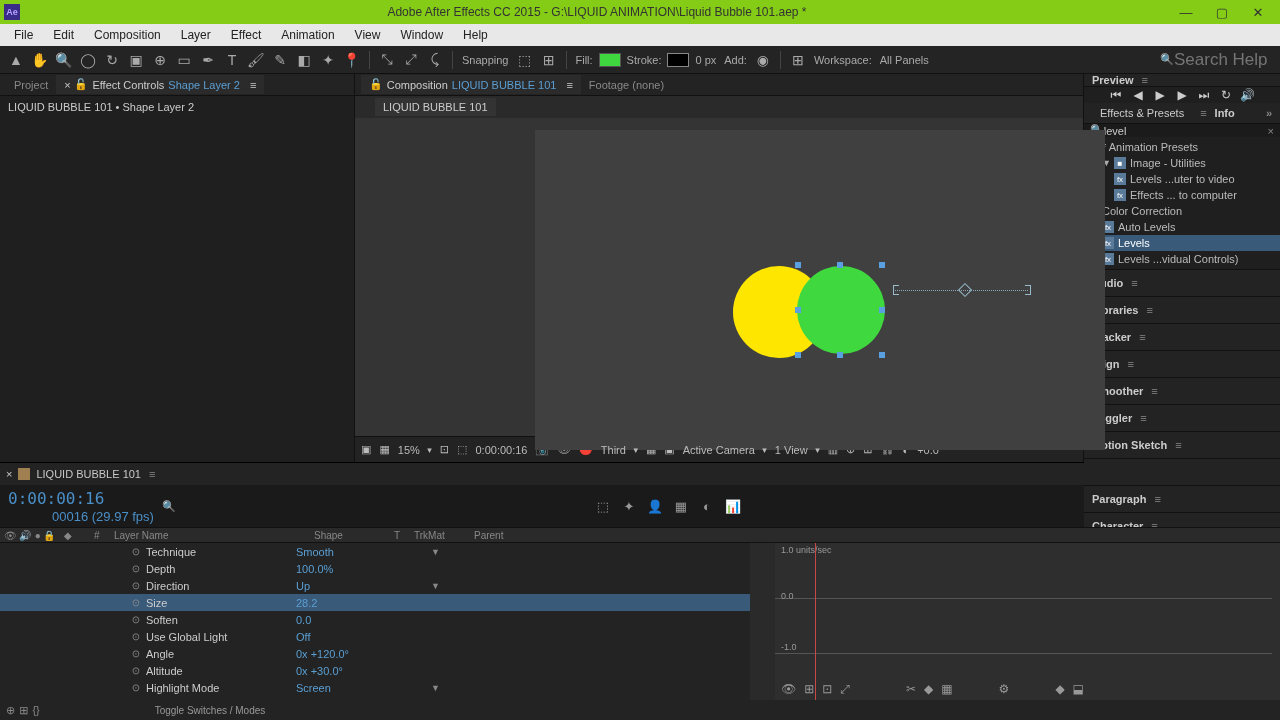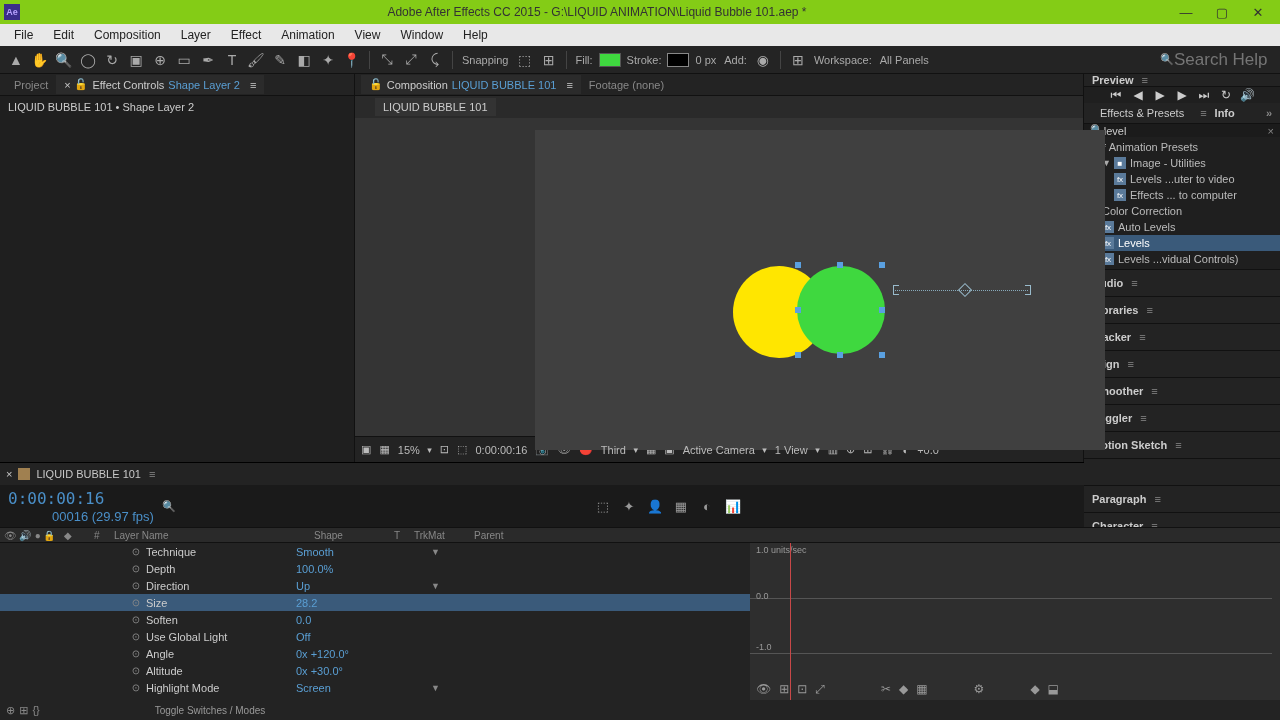--- a/index.html
+++ b/index.html
@@ -91,21 +91,21 @@
 .tl-body { flex: 1; display: flex; overflow: hidden; }
 .tl-left { width: 750px; background: #232323; }
 .prop-row { height: 17px; display: flex; align-items: center; font-size: 11px; }
 .prop-row.sel { background: #3a5a7a; }
 .prop-row .indent { width: 130px; }
 .prop-row .stopwatch { width: 12px; height: 12px; margin-right: 4px; color: #888; font-size: 10px; display: flex; align-items: center; justify-content: center; }
 .prop-row .pname { width: 150px; color: #ccc; }
 .prop-row .pval { color: #5a9fd4; }
 .prop-row .dd-arrow { margin-left: auto; margin-right: 310px; color: #888; font-size: 9px; }
 .tl-right { flex: 1; background: #2a2a2a; position: relative; }
-.graph-area { position: absolute; inset: 0; background: #2e2e2e; }
+.graph-area { position: absolute; inset: 0; background: #2e2e2e; margin-left: 25px; }
 .graph-line { position: absolute; left: 0; right: 8px; height: 1px; background: #555; }
 .graph-label { position: absolute; left: 6px; font-size: 9px; color: #999; }
 .graph-cti { position: absolute; left: 40px; top: 0; bottom: 0; width: 1px; background: #c84848; }
 .tl-footer { height: 20px; background: #232323; display: flex; align-items: center; }
 .tl-footer .left-icons { width: 60px; display: flex; gap: 4px; padding-left: 6px; color: #888; }
 .tl-footer .toggle-label { flex: 0 0 300px; text-align: center; color: #999; font-size: 10px; }
 .orange { color: #d88a3a; }
 </style>
 </head>
 <body>

